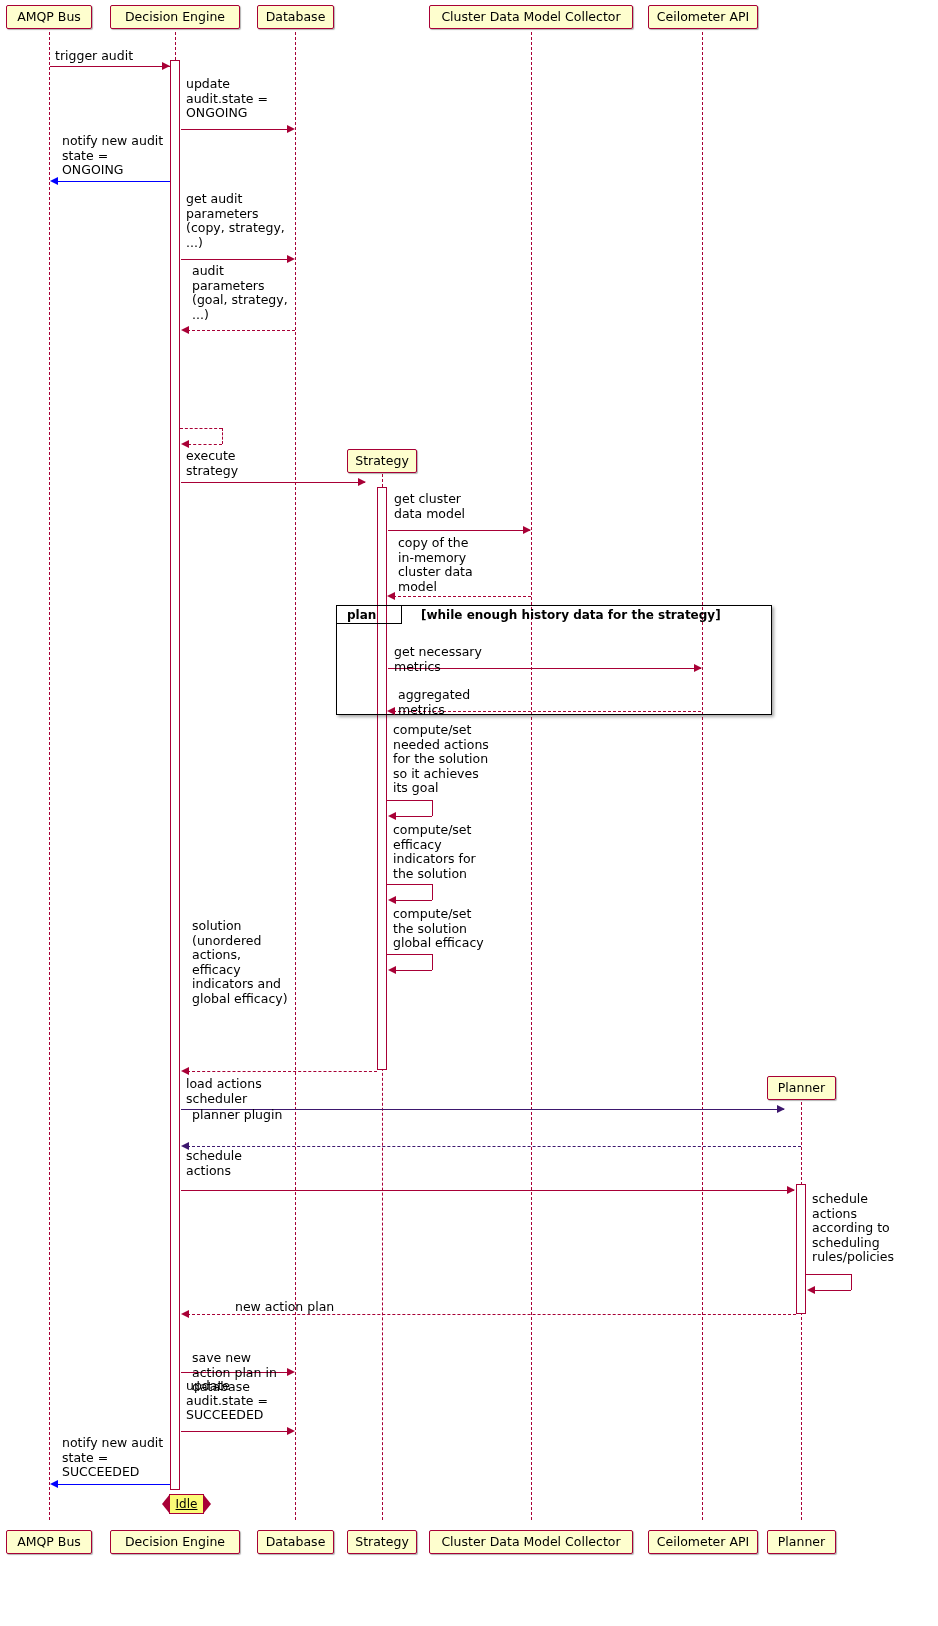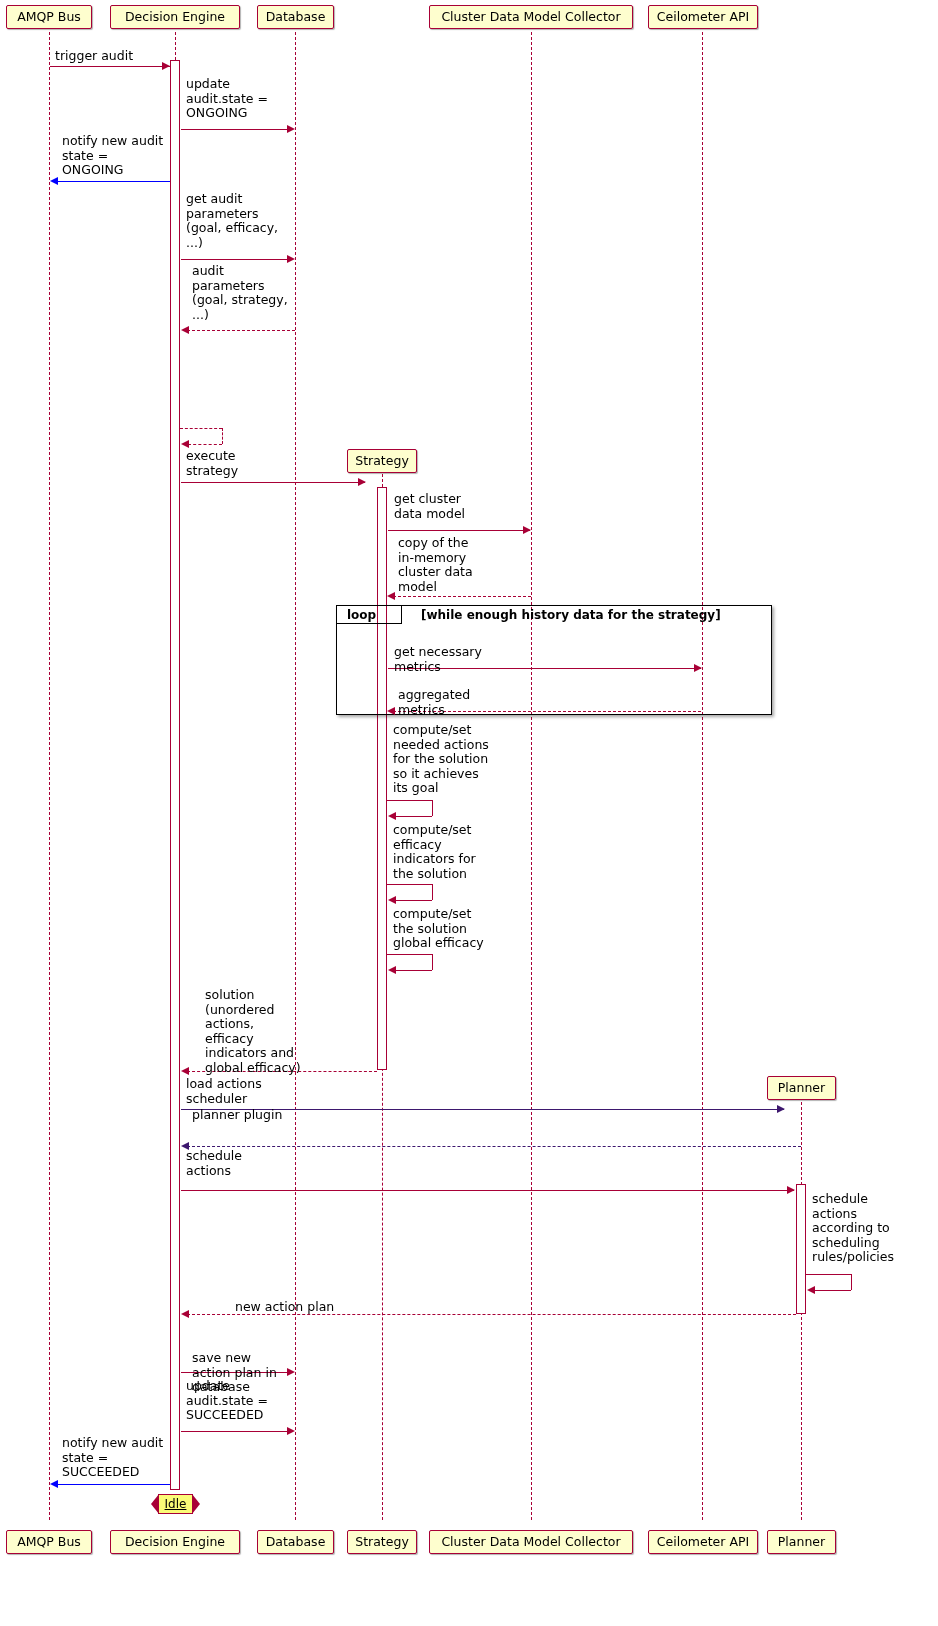--- a/index.html
+++ b/index.html
@@ -238,21 +238,21 @@
   <div class="msg-line" style="left:56px; top:181px; width:114px; border-top-color:#0000FF;"></div>
   <div class="arrow left blue" style="left:50px; top:177px;"></div>
   <div class="msg-label" style="left:62px; top:134px;">notify new audit
 state =
 ONGOING</div>
 
   <div class="msg-line" style="left:181px; top:259px; width:112px;"></div>
   <div class="arrow right" style="left:287px; top:255px;"></div>
   <div class="msg-label" style="left:186px; top:192px;">get audit
 parameters
-(goal, efficacy,
+(copy, strategy,
 ...)</div>
 
   <div class="msg-line dotted" style="left:187px; top:330px; width:108px;"></div>
   <div class="arrow left" style="left:181px; top:326px;"></div>
   <div class="msg-label" style="left:192px; top:264px;">audit
 parameters
 (goal, strategy,
 ...)</div>
 
   <div class="self-msg-top" style="left:180px; top:428px; width:42px; border-top-style:dashed;"></div>
@@ -272,21 +272,21 @@
 
   <div class="msg-line dotted" style="left:393px; top:596px; width:138px;"></div>
   <div class="arrow left" style="left:387px; top:592px;"></div>
   <div class="msg-label" style="left:398px; top:536px;">copy of the
 in-memory
 cluster data
 model</div>
 
   <div class="loop-box" style="left:336px; top:605px; width:436px; height:110px;"></div>
   <div class="loop-tab" style="left:336px; top:605px; width:66px;"></div>
-  <div class="loop-tab-text" style="left:347px; top:608px;">loop</div>
+  <div class="loop-tab-text" style="left:347px; top:608px;">plan</div>
   <div class="loop-cond" style="left:421px; top:608px;">[while enough history data for the strategy]</div>
 
   <div class="msg-line" style="left:388px; top:668px; width:313px;"></div>
   <div class="arrow right" style="left:694px; top:664px;"></div>
   <div class="msg-label" style="left:394px; top:645px;">get necessary
 metrics</div>
 
   <div class="msg-line dotted" style="left:393px; top:711px; width:308px;"></div>
   <div class="arrow left" style="left:387px; top:707px;"></div>
   <div class="msg-label" style="left:398px; top:688px;">aggregated
@@ -314,21 +314,21 @@
   <div class="self-msg-top" style="left:387px; top:954px; width:45px;"></div>
   <div class="self-msg-right" style="left:432px; top:954px; height:16px;"></div>
   <div class="self-msg-bottom" style="left:395px; top:970px; width:37px;"></div>
   <div class="arrow left" style="left:388px; top:966px;"></div>
   <div class="msg-label" style="left:393px; top:907px;">compute/set
 the solution
 global efficacy</div>
 
   <div class="msg-line dotted" style="left:187px; top:1071px; width:190px;"></div>
   <div class="arrow left" style="left:181px; top:1067px;"></div>
-  <div class="msg-label" style="left:192px; top:988px;margin-left:13px;">solution
+  <div class="msg-label" style="left:192px; top:919px;">solution
 (unordered
 actions,
 efficacy
 indicators and
 global efficacy)</div>
 
   <div class="msg-line dark" style="left:181px; top:1109px; width:603px;"></div>
   <div class="arrow right dark" style="left:777px; top:1105px;"></div>
   <div class="msg-label" style="left:186px; top:1077px;">load actions
 scheduler</div>
@@ -367,17 +367,17 @@
   <div class="msg-label" style="left:186px; top:1379px;">update
 audit.state =
 SUCCEEDED</div>
 
   <div class="msg-line" style="left:56px; top:1484px; width:114px; border-top-color:#0000FF;"></div>
   <div class="arrow left blue" style="left:50px; top:1480px;"></div>
   <div class="msg-label" style="left:62px; top:1436px;">notify new audit
 state =
 SUCCEEDED</div>
 
-  <div class="note-hex" style="left:158px; top:1494px; width:35px;text-decoration:underline;">
+  <div class="note-hex" style="left:169px; top:1494px; width:35px;text-decoration:underline;">
     <span class="inner">Idle</span>
   </div>
 
 </div>
 
 </body></html>

